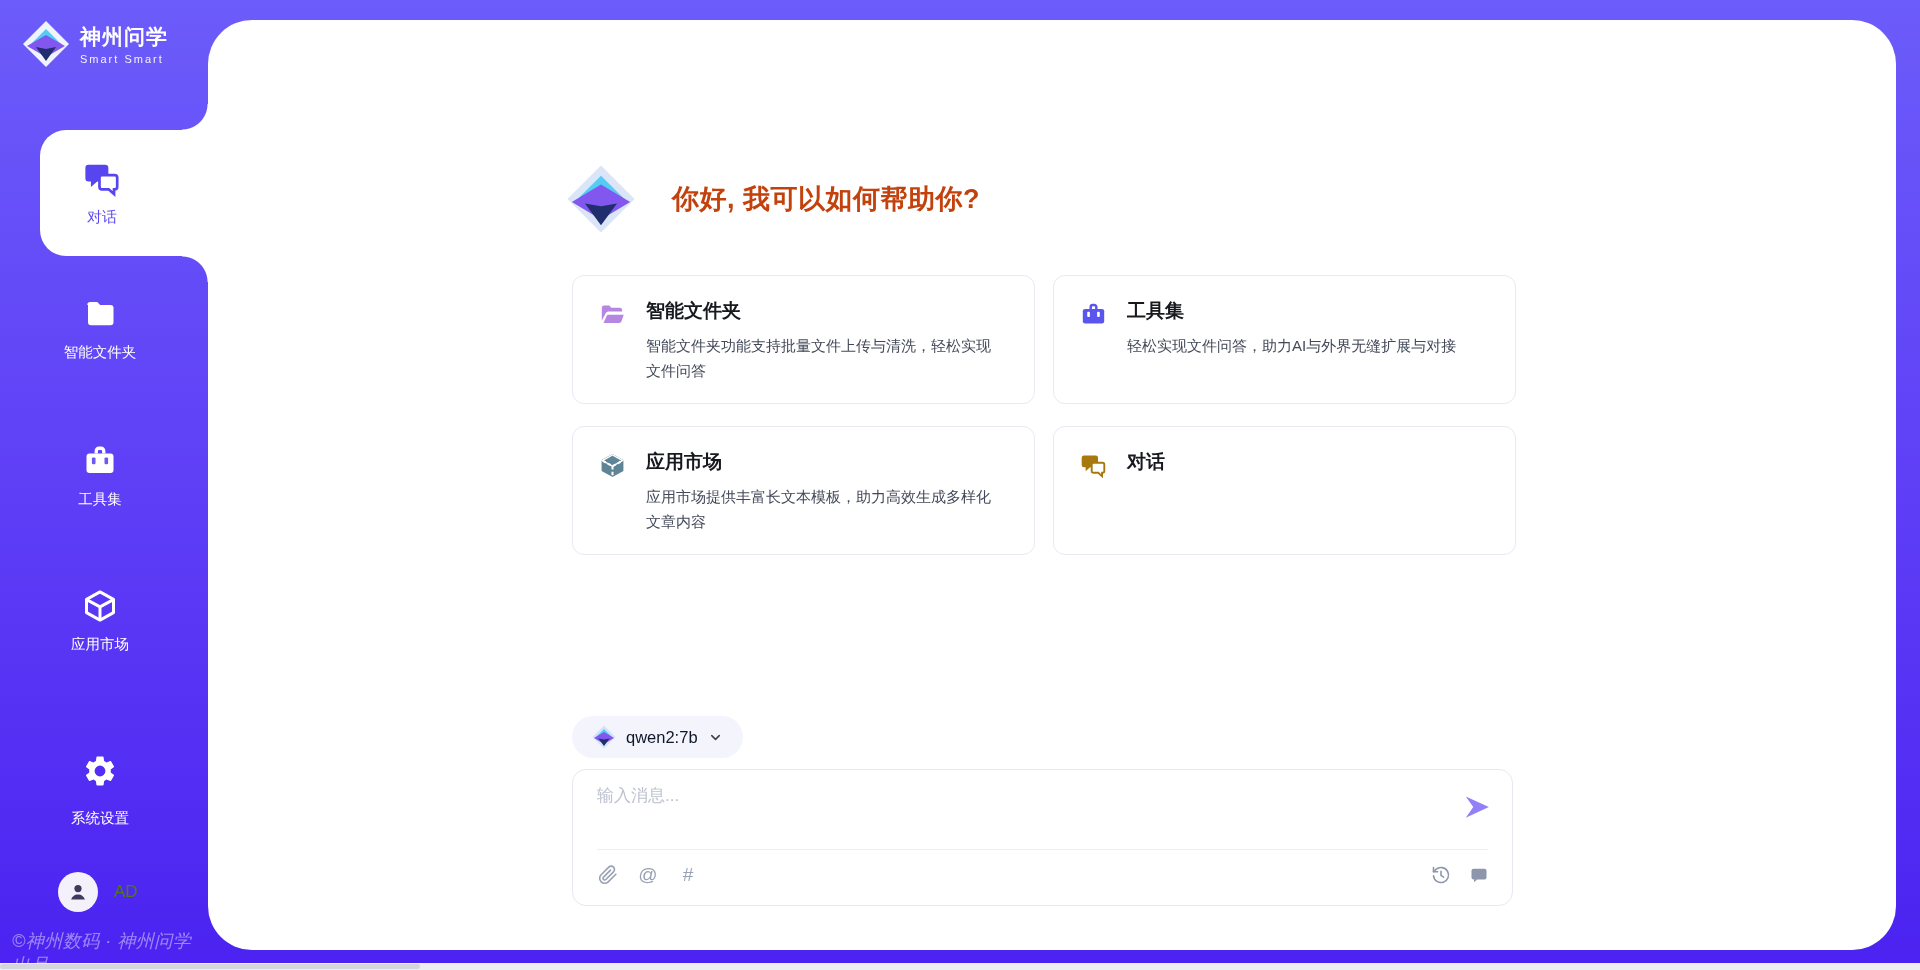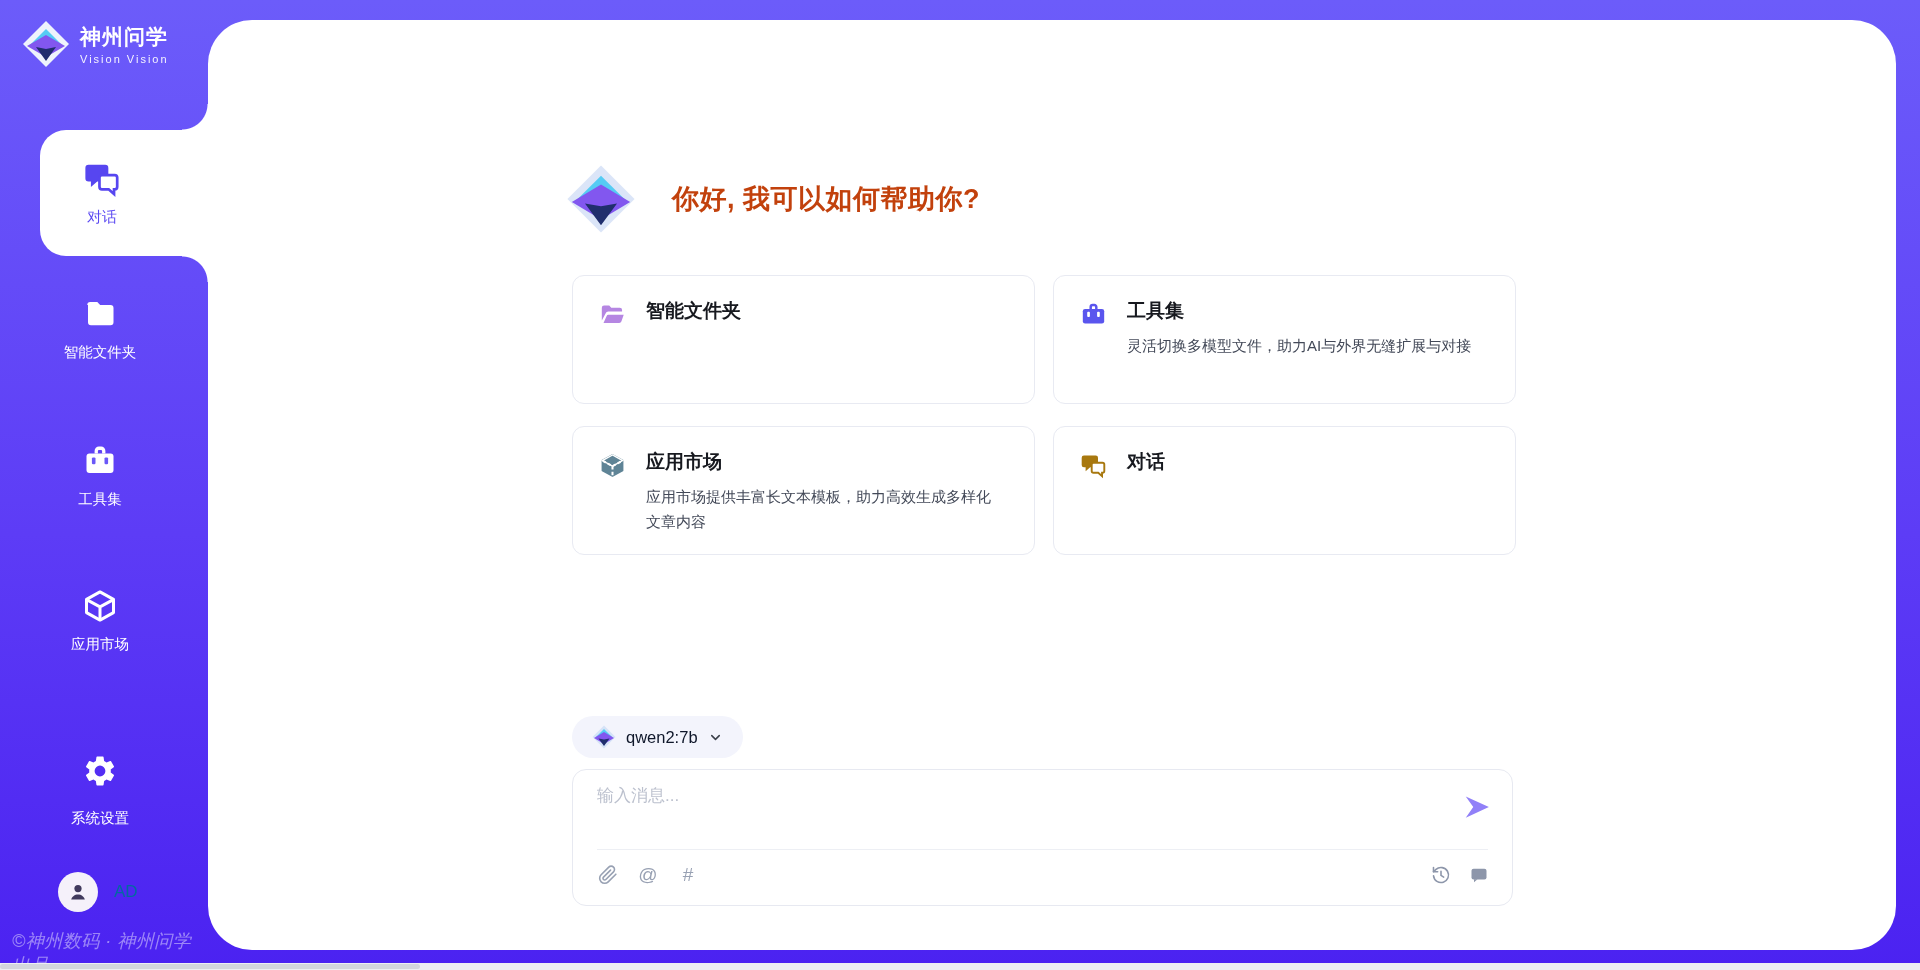--- a/index.html
+++ b/index.html
@@ -37,21 +37,21 @@
   .nav-item {
     position:absolute; left:0; width:200px;
     display:flex; flex-direction:column; align-items:center; gap:11px; cursor:pointer;
   }
   .nav-item svg { width:36px; height:36px; }
   .nav-item .label { font-size:14.5px; color:#fff; }
 
   .user-row { position:absolute; left:58px; top:872px; display:flex; align-items:center; gap:16px; cursor:pointer; }
   .avatar { width:40px; height:40px; border-radius:50%; background:#f5f1fa; display:flex; align-items:center; justify-content:center; }
   .avatar svg { width:24px; height:24px; }
-  .user-name { font-size:17px; color:#0369a1; }
+  .user-name { font-size:17px; color:#4d7c0f; }
   .copyright { position:absolute; left:12px; top:929px; font-size:18px; color:rgba(255,255,255,.45); letter-spacing:.5px;font-style:italic; }
 
   
   .main-panel {
     position:absolute; left:208px; top:20px; width:1688px; height:930px;
     background:#fff; border-radius:44px;
   }
   .hero { position:absolute; left:358px; top:144px; display:flex; align-items:center; gap:36px; }
   .hero svg { width:70px; height:70px; }
   .hero .greeting { font-size:27px; font-weight:bold; color:#c2410c; letter-spacing:.5px; }
@@ -105,21 +105,21 @@
 
   <div class="logo-row">
     <svg viewBox="0 0 48 48">
       <polygon points="24,1 47,24 24,47 1,24" fill="#eef3fc"></polygon>
       <polygon points="24,9 39,24 9,24" fill="#55ccf4"></polygon>
       <polygon points="24,15 43,26 24,37 5,26" fill="#8257ef"></polygon>
       <polygon points="24,29 34,27 24,41 14,27" fill="#202e6d"></polygon>
     </svg>
     <div class="logo-text">
       <div class="title">神州问学</div>
-      <div class="subtitle">Vision Vision</div>
+      <div class="subtitle">Smart Smart</div>
     </div>
   </div>
 
   <div class="nav-tab-active">
     <svg viewBox="0 0 24 24">
       <path d="M3.5 3h10.5a2 2 0 0 1 2 2v6.5a2 2 0 0 1-2 2H9l-4 3.6v-3.6H3.5a2 2 0 0 1-2-2V5a2 2 0 0 1 2-2z" fill="#5746f0"></path>
       <path d="M12 9.5h8a1.6 1.6 0 0 1 1.6 1.6v5.8a1.6 1.6 0 0 1-1.6 1.6h-.4v3l-3.4-3H12a1.6 1.6 0 0 1-1.6-1.6v-5.8A1.6 1.6 0 0 1 12 9.5z" fill="#fff" stroke="#5746f0" stroke-width="1.7"></path>
     </svg>
     <div class="label">对话</div>
   </div>
@@ -185,35 +185,36 @@
 
     <div class="card">
       <div class="icon-box">
         <svg viewBox="0 0 24 24">
           <path d="M2.5 6a2 2 0 0 1 2-2h4.6l1.8 2h7.6a2 2 0 0 1 2 2v1.3H8.3a2.6 2.6 0 0 0-2.45 1.73L2.5 17.4V6z" fill="#b586e2"></path>
           <path d="M4 19.5h14a2 2 0 0 0 1.88-1.33l2.1-5.87H8.3a1.6 1.6 0 0 0-1.5 1.06L4 19.5z" fill="#b586e2"></path>
         </svg>
       </div>
       <div class="card-text">
         <div class="title">智能文件夹</div>
+        <div class="desc">智能文件夹功能支持批量文件上传与清洗，轻松实现文件问答</div>
       </div>
     </div>
 
     <div class="card">
       <div class="icon-box">
         <svg viewBox="0 0 24 24">
           <path d="M9.5 7V5.3A1.8 1.8 0 0 1 11.3 3.5h1.4a1.8 1.8 0 0 1 1.8 1.8V7" fill="none" stroke="#5a55ee" stroke-width="2.2"></path>
           <rect x="2.5" y="7" width="19" height="13" rx="2" fill="#5a55ee"></rect>
           <rect x="6.4" y="9.6" width="2.4" height="4.6" rx="0.8" fill="#fff"></rect>
           <rect x="15.2" y="9.6" width="2.4" height="4.6" rx="0.8" fill="#fff"></rect>
         </svg>
       </div>
       <div class="card-text">
         <div class="title">工具集</div>
-        <div class="desc">灵活切换多模型文件，助力AI与外界无缝扩展与对接</div>
+        <div class="desc">轻松实现文件问答，助力AI与外界无缝扩展与对接</div>
       </div>
     </div>
 
     <div class="card">
       <div class="icon-box">
         <svg viewBox="0 0 24 24">
           <path d="M12 2.6 21 7.6v8.8l-9 5-9-5V7.6z" fill="#5f8496" stroke="#5f8496" stroke-width="1.4" stroke-linejoin="round"></path>
           <path d="M3.4 7.9 12 12.6l8.6-4.7M12 12.6v8.6" fill="none" stroke="#fff" stroke-width="1.8" stroke-dasharray="3 2" stroke-linejoin="round"></path>
           <path d="M12 2.6 21 7.6l-9 5-9-5z" fill="none" stroke="#fff" stroke-width="1.2"></path>
         </svg>

